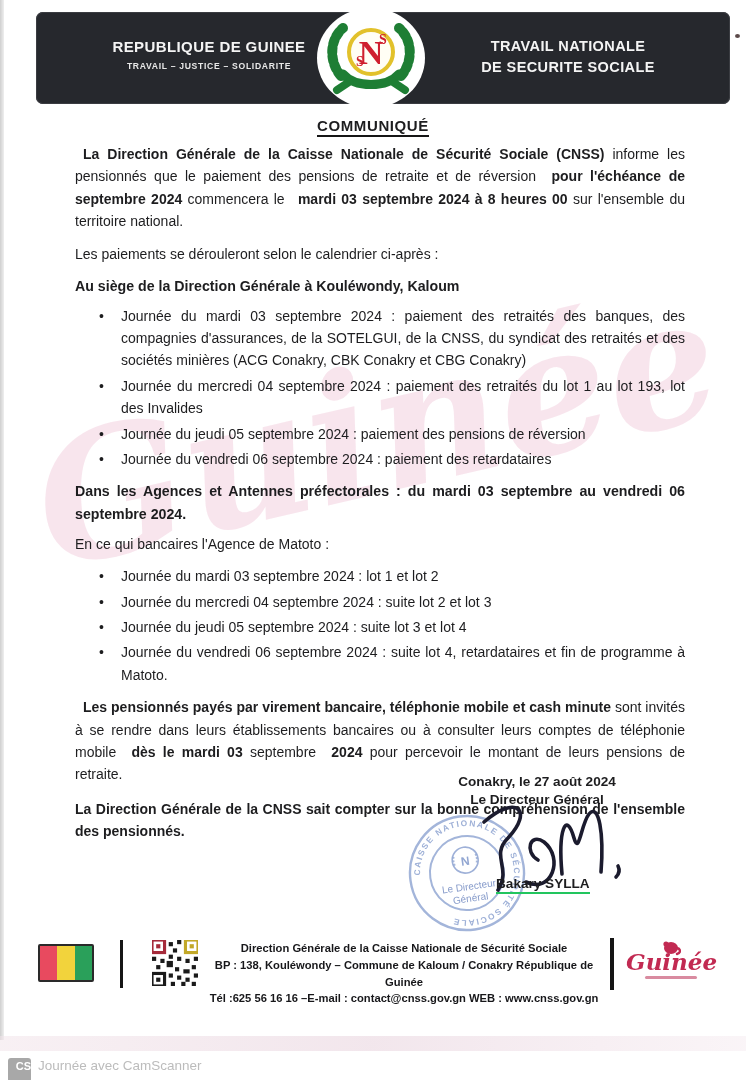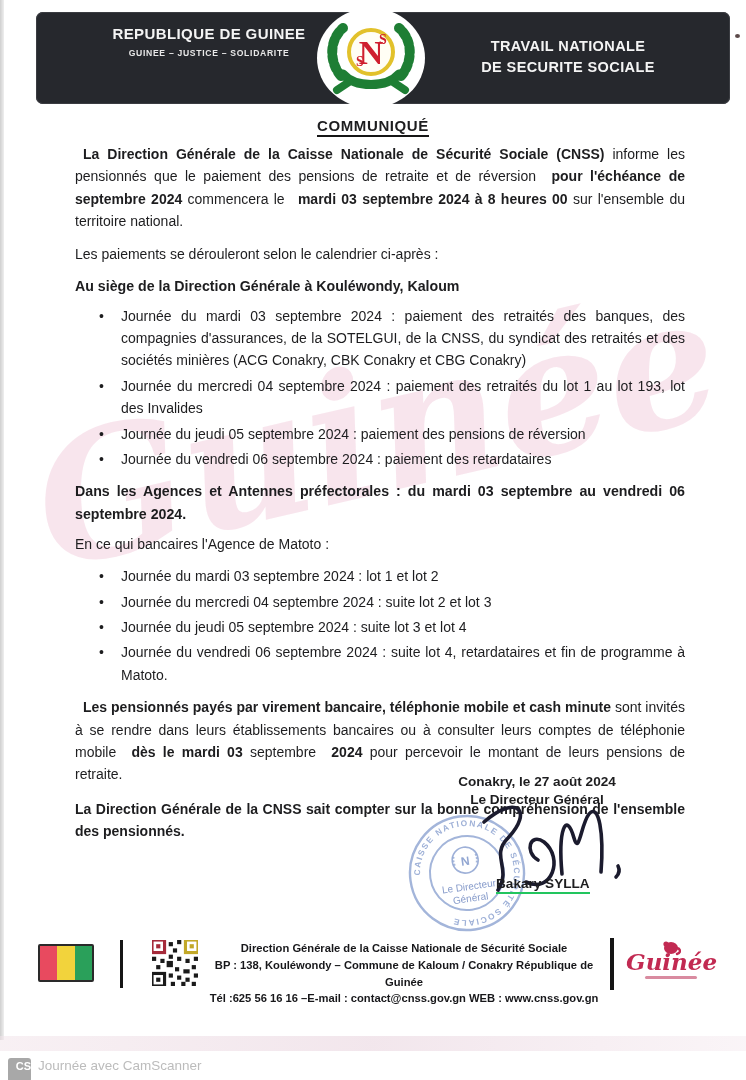--- a/index.html
+++ b/index.html
@@ -10,21 +10,21 @@
     margin:0 auto;
   }
   .edge-shadow { position:absolute; left:0; top:0; width:4px; height:1040px;
     background:linear-gradient(90deg,#cfcfcf,#efefef); }
   .scan-smear { position:absolute; left:0; top:1036px; width:746px; height:15px;
     background:linear-gradient(90deg, rgba(242,228,234,.55), rgba(238,222,230,.75), rgba(244,232,238,.45)); }
 
   
   .header-bar { position:absolute; left:36px; top:12px; width:694px; height:92px;
     background:#26282d; border-radius:7px; box-shadow:0 0 0 1px #3a3c41 inset; }
-  .hdr-left { position:absolute; left:58px; top:13px; width:230px; text-align:center; color:#f4f4f4; }
+  .hdr-left { position:absolute; left:58px; top:26px; width:230px; text-align:center; color:#f4f4f4; }
   .hdr-left .t1 { font-size:15px; font-weight:bold; letter-spacing:.4px; }
   .hdr-left .t2 { font-size:8.6px; font-weight:bold; letter-spacing:.7px; margin-top:6px; color:#e8e8e8; }
   .hdr-right { position:absolute; right:52px; top:24px; width:220px; text-align:center; color:#f4f4f4; }
   .hdr-right .t1 { font-size:14.5px; font-weight:bold; letter-spacing:.4px; line-height:1.45; }
   .logo-oval { position:absolute; left:317px; top:8px; width:108px; height:100px;
     background:#fff; border-radius:50%; display:flex; align-items:center; justify-content:center; }
 
   
   .doc-title { position:absolute; left:0; top:117px; width:746px; text-align:center; }
   .doc-title span { font-size:15px; font-weight:bold; letter-spacing:.6px;
@@ -85,21 +85,21 @@
 <body>
 
 <div class="page">
 
   <div class="edge-shadow"></div>
   <div class="watermark">Guinée</div>
 
   <div class="header-bar">
     <div class="hdr-left">
       <div class="t1">REPUBLIQUE DE GUINEE</div>
-      <div class="t2">GUINEE – JUSTICE – SOLIDARITE</div>
+      <div class="t2">TRAVAIL – JUSTICE – SOLIDARITE</div>
     </div>
     <div class="hdr-right">
       <div class="t1">TRAVAIL NATIONALE</div>
       <div class="t1">DE SECURITE SOCIALE</div>
     </div>
   </div>
   <div class="logo-oval">
     <svg width="96" height="92" viewBox="0 0 96 92">
       <path d="M18,64 C6,50 6,28 20,16" fill="none" stroke="#1e7e34" stroke-width="10" stroke-dasharray="5,3.5" stroke-linecap="round"></path>
       <path d="M78,64 C90,50 90,28 76,16" fill="none" stroke="#1e7e34" stroke-width="10" stroke-dasharray="5,3.5" stroke-linecap="round"></path>

